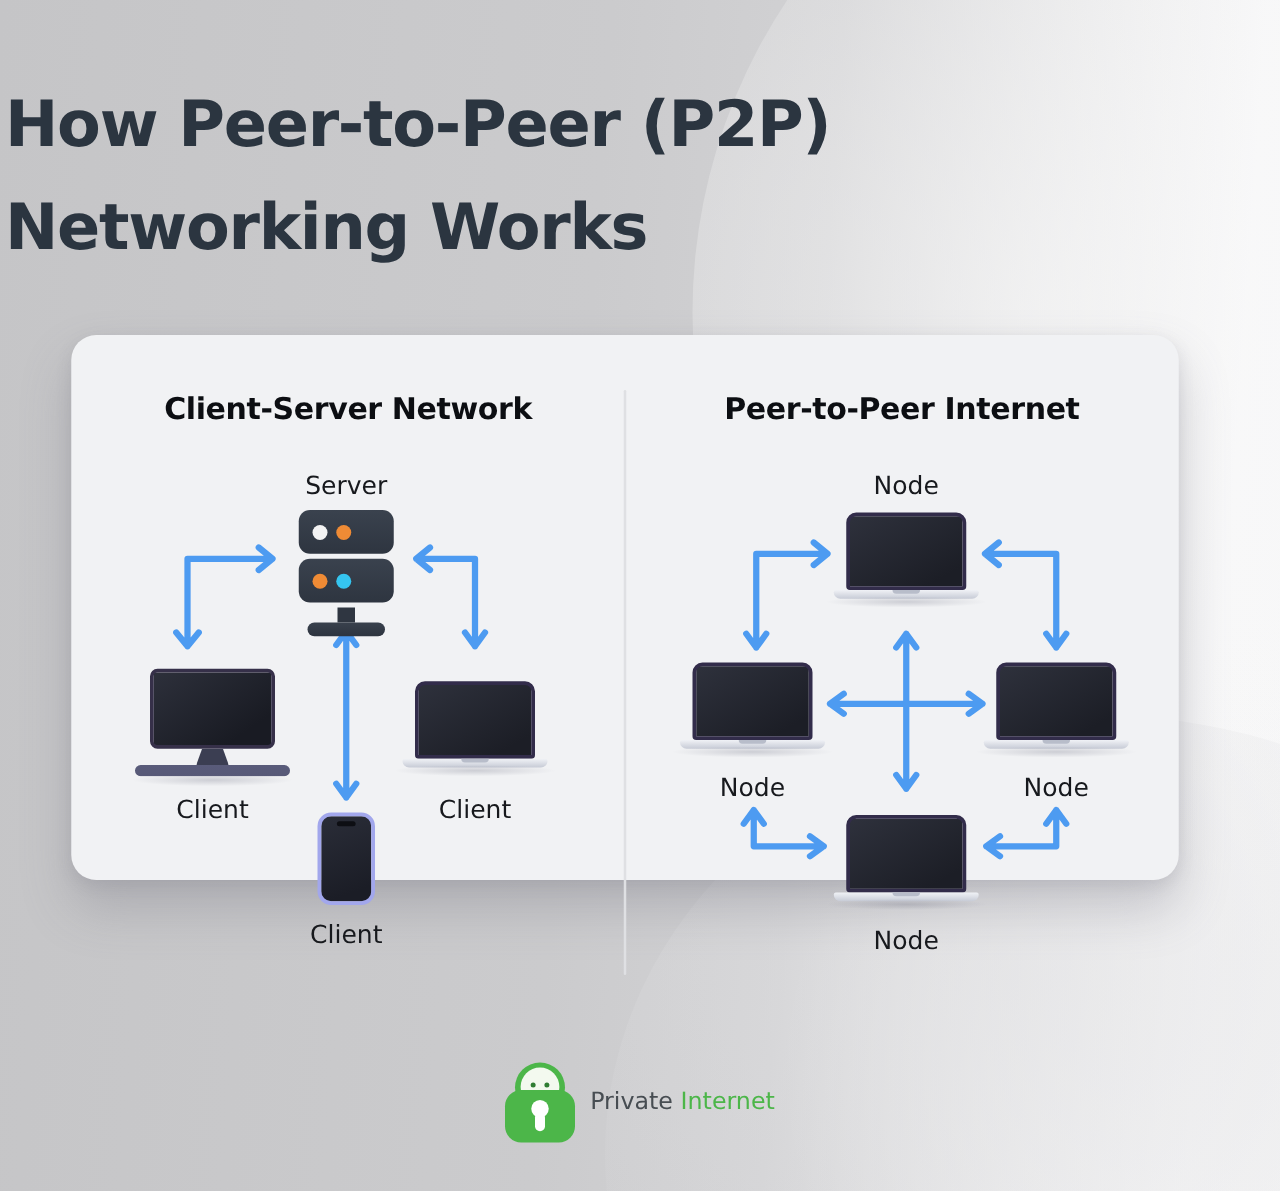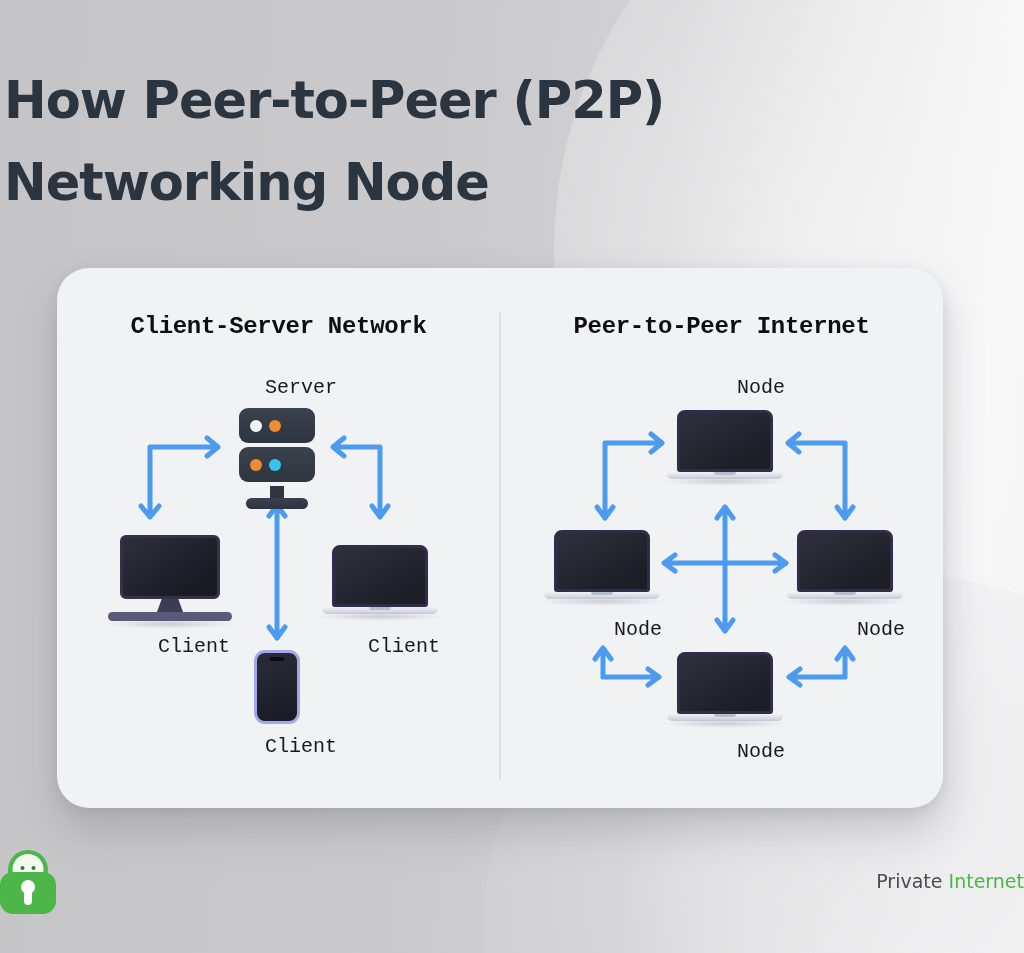--- a/index.html
+++ b/index.html
@@ -8,31 +8,31 @@
     background:
       radial-gradient(ellipse 700px 600px at 102% 90%, rgba(244,244,245,.9) 0%, rgba(244,244,245,0) 60%),
       linear-gradient(94deg,#c5c5c7 0%,#cbcbcd 45%,#d2d2d4 62%,#e9e9ea 80%,#f7f7f8 93%,#f6f6f7 100%);}
   .swoosh{position:absolute;border-radius:50%;pointer-events:none;}
   .swoosh.s1{width:900px;height:900px;right:-430px;top:-200px;background:radial-gradient(circle at 30% 50%, rgba(250,250,250,.55), rgba(250,250,250,0) 70%);}
   .swoosh.s2{width:800px;height:700px;right:-260px;bottom:-320px;background:radial-gradient(circle at 40% 30%, rgba(225,225,227,.6), rgba(225,225,227,0) 65%);}
 
   .title{position:absolute;top:56px;left:0;width:100%;margin:4px;text-align:left;
     font-size:51px;line-height:1.6;font-weight:800;letter-spacing:-1px;color:var(--title-ink,#2b3540);}
 
-  .card{position:absolute;left:57px;top:268px;width:886px;height:540px;border-radius:32px;
+  .card{position:absolute;left:57px;top:268px;width:886px;height:436px;border-radius:20px;
     background:var(--card-bg,#f1f2f4);
-    box-shadow:0 22px 40px rgba(110,110,122,.30),0 4px 12px rgba(110,110,122,.15);font-family:Liberation Mono, monospace;}
+    box-shadow:0 22px 40px rgba(110,110,122,.30),0 4px 12px rgba(110,110,122,.15);}
   .divider{position:absolute;left:442px;top:44px;width:2px;height:468px;background:#dfe0e3;border-radius:1px;}
 
   .panel-title{position:absolute;top:45px;width:443px;margin:0;text-align:center;
     font-size:24px;font-weight:700;color:var(--header-ink,#0c0e12);letter-spacing:-.3px;}
   .panel-title.left{left:0;}
   .panel-title.right{left:443px;}
 
-  .dev-label{position:absolute;width:120px;text-align:right;font-size:20px;color:#17191d;}
+  .dev-label{position:absolute;width:120px;text-align:center;font-size:20px;color:#17191d;}
 
   .arrows{position:absolute;left:0;top:0;width:886px;height:540px;pointer-events:none;}
   .arrows path{fill:none;stroke:var(--arrow-blue,#4d9bf1);stroke-width:5;stroke-linecap:round;stroke-linejoin:round;}
 
   
   .dev{position:absolute;}
   .dev-shadow{position:absolute;left:50%;transform:translateX(-50%);
     background:radial-gradient(ellipse at center, rgba(110,112,130,.28) 0%, rgba(110,112,130,0) 70%);}
 
   
@@ -61,21 +61,21 @@
     background:linear-gradient(180deg,#f0f2f6,#c7cbd6);}
   .lap-base::after{content:"";position:absolute;left:50%;top:0;transform:translateX(-50%);
     width:22px;height:3px;border-radius:0 0 4px 4px;background:#b8bdca;}
 
   
   .phone{width:46px;height:74px;border:3px solid #a2a7ec;border-radius:11px;box-sizing:border-box;position:relative;
     background:linear-gradient(160deg,#2a2d38 0%,#1b1d26 85%);}
   .phone-notch{position:absolute;top:4px;left:50%;transform:translateX(-50%);width:15px;height:4px;border-radius:3px;background:#0d0e13;}
 
   
-  .logo{position:absolute;top:850px;left:0;width:100%;display:flex;justify-content:space-between;align-items:center;gap:12px;}
+  .logo{position:absolute;top:850px;left:0;width:100%;display:flex;justify-content:center;align-items:center;gap:12px;}
   .mascot{position:relative;width:56px;height:64px;}
   .mascot-ring{position:absolute;top:0;left:50%;transform:translateX(-50%);width:40px;height:40px;border-radius:50%;
     background:var(--brand-green,#4cb649);}
   .mascot-face{position:absolute;top:4px;left:50%;transform:translateX(-50%);width:31px;height:31px;border-radius:50%;background:#f3f9ef;}
   .mascot-eye{position:absolute;top:12px;width:4px;height:4px;border-radius:50%;background:#2f7d33;}
   .mascot-eye.l{left:8px;} .mascot-eye.r{right:8px;}
   .mascot-smile{position:absolute;top:14px;left:50%;transform:translateX(-50%);width:10px;height:7px;
     border:2px solid transparent;border-bottom:2px solid #2f7d33;border-radius:50%;}
   .mascot-body{position:absolute;bottom:0;left:0;width:56px;height:42px;border-radius:13px;background:var(--brand-green,#4cb649);}
   .keyhole-head{position:absolute;top:8px;left:50%;transform:translateX(-50%);width:14px;height:14px;border-radius:50%;background:#fff;}
@@ -86,21 +86,21 @@
   .logo-line2{font-size:31px;font-weight:700;color:#3a4047;letter-spacing:.5px;}
   .logo-line2 sup{font-size:11px;color:#6a6f74;font-weight:400;}
 </style>
 </head>
 <body>
 
 <div class="page">
   <div class="swoosh s1"></div>
   <div class="swoosh s2"></div>
 
-  <h1 class="title"><span>How Peer-to-Peer (P2P)</span><br><span>Networking Node</span></h1>
+  <h1 class="title"><span>How Peer-to-Peer (P2P)</span><br><span>Networking Works</span></h1>
 
   <div class="card">
     <div class="divider"></div>
 
     <h2 class="panel-title left">Client-Server Network</h2>
     <h2 class="panel-title right">Peer-to-Peer Internet</h2>
 
     <svg class="arrows" viewBox="0 0 886 540" xmlns="http://www.w3.org/2000/svg">
 
       <path d="M161,179 L93,179 L93,249 M150,170 L161,179 L150,188 M84,238 L93,249 L102,238"></path>

